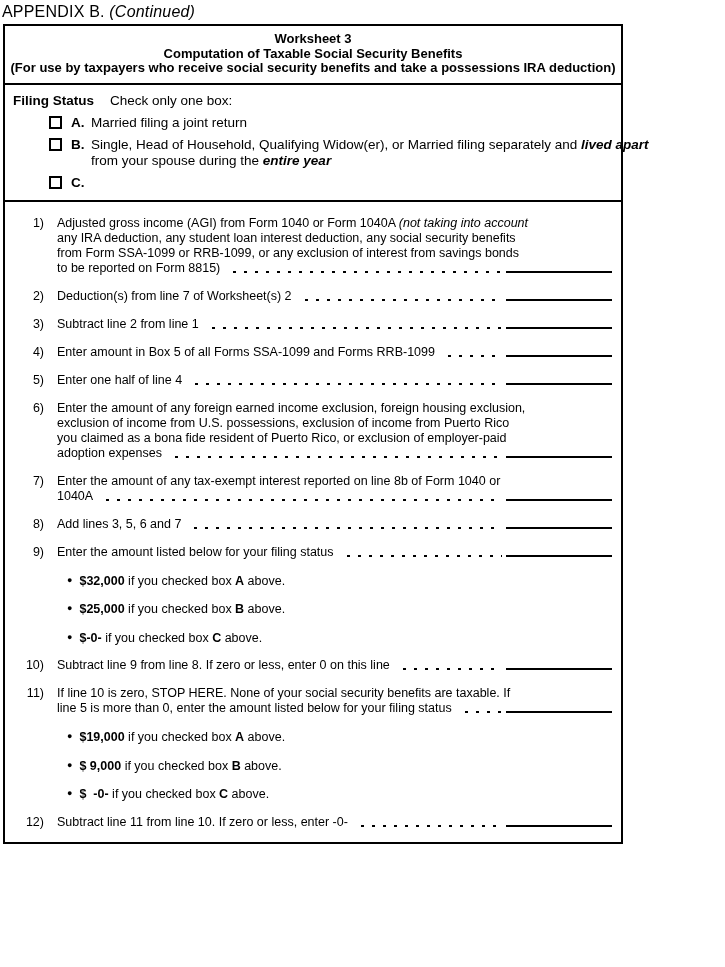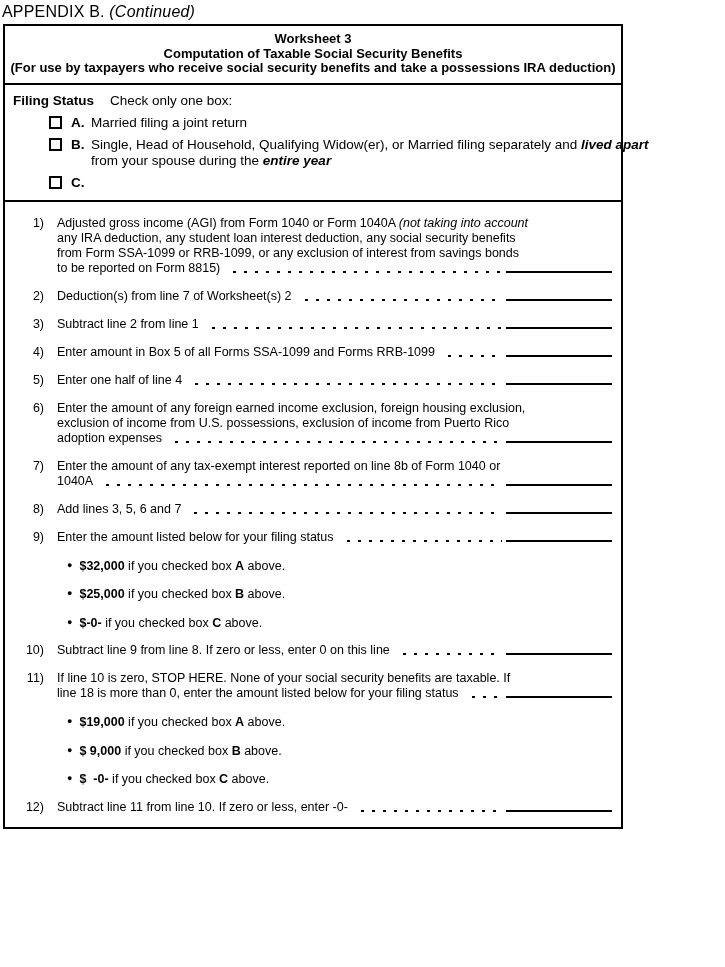--- a/index.html
+++ b/index.html
@@ -147,20 +147,21 @@
           </div>
         </div>
       <div class="answer"></div>
     </div>
 
     <div class="item">
       <div class="num">6)</div>
       <div class="body">
         <div class="row">Enter the amount of any foreign earned income exclusion, foreign housing exclusion,</div>
         <div class="row">exclusion of income from U.S. possessions, exclusion of income from Puerto Rico</div>
+        <div class="row">you claimed as a bona fide resident of Puerto Rico, or exclusion of employer-paid</div>
         <div class="leader">
             <span class="row-text">adoption expenses</span>
             <span class="dots"></span>
           </div>
       </div>
       <div class="answer"></div>
     </div>
 
     <div class="item">
       <div class="num">7)</div>
@@ -211,21 +212,21 @@
           </div>
         </div>
       <div class="answer"></div>
     </div>
 
     <div class="item">
       <div class="num">11)</div>
       <div class="body">
         <div class="row"><span>If line 10 is zero, </span><span class="stop">STOP HERE.</span><span> None of your social security benefits are taxable. If</span></div>
         <div class="leader">
-            <span class="row-text">line 18 is more than 0, enter the amount listed below for your filing status</span>
+            <span class="row-text">line 5 is more than 0, enter the amount listed below for your filing status</span>
             <span class="dots"></span>
           </div>
       </div>
       <div class="answer"></div>
     </div>
 
     <div class="bullet-row"><span class="bullet">●</span><span class="amount">$19,000</span><span> if you checked box </span><span class="bletter">A</span><span> above.</span></div>
 
     <div class="bullet-row"><span class="bullet">●</span><span class="amount">$ 9,000</span><span> if you checked box </span><span class="bletter">B</span><span> above.</span></div>
 

